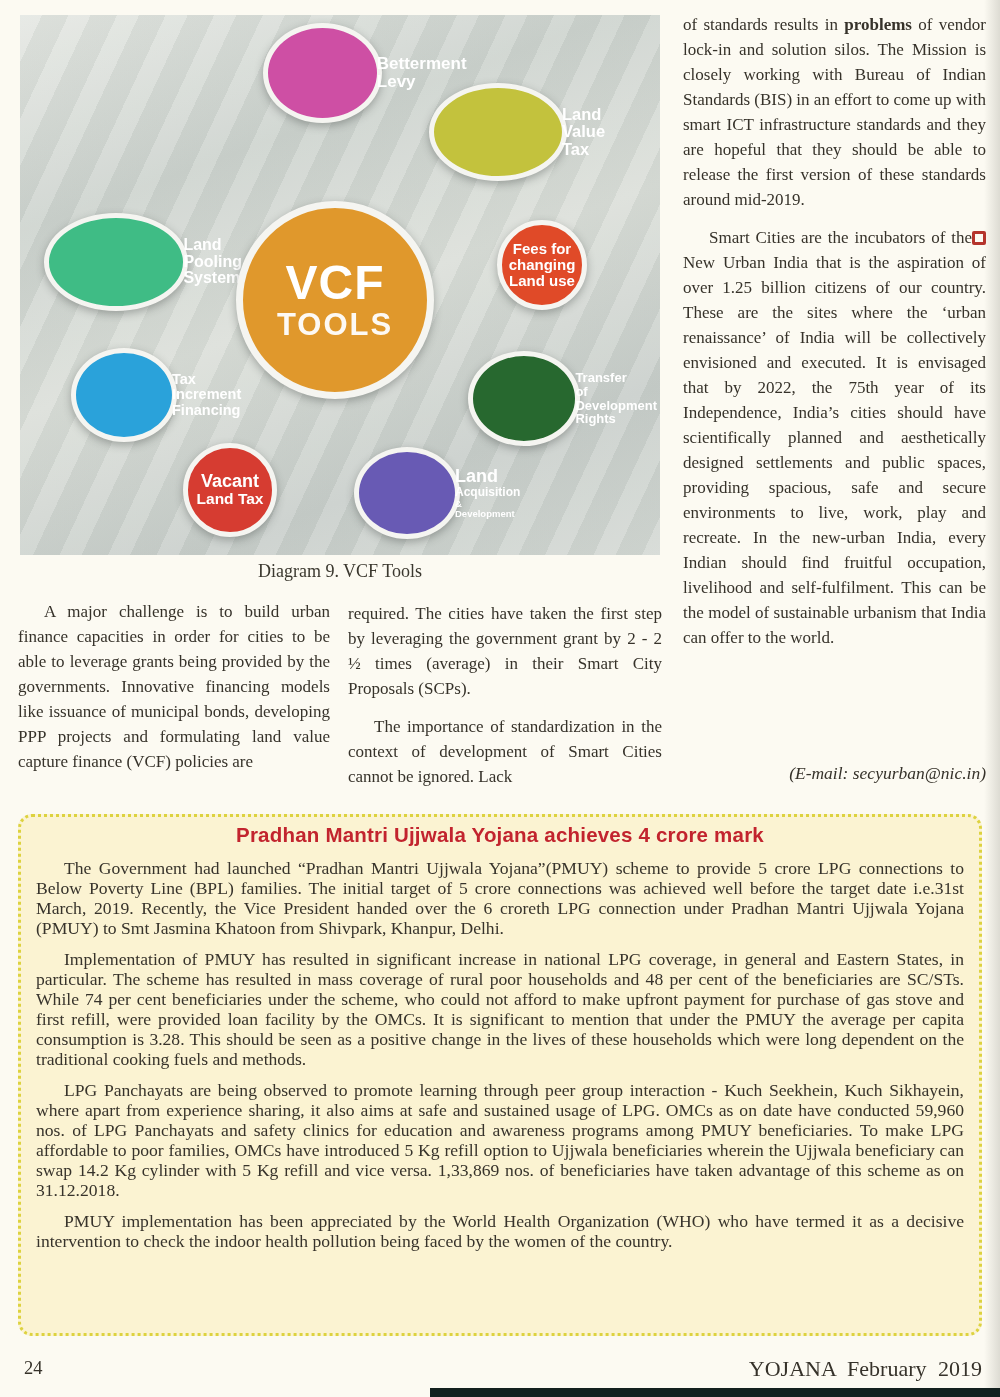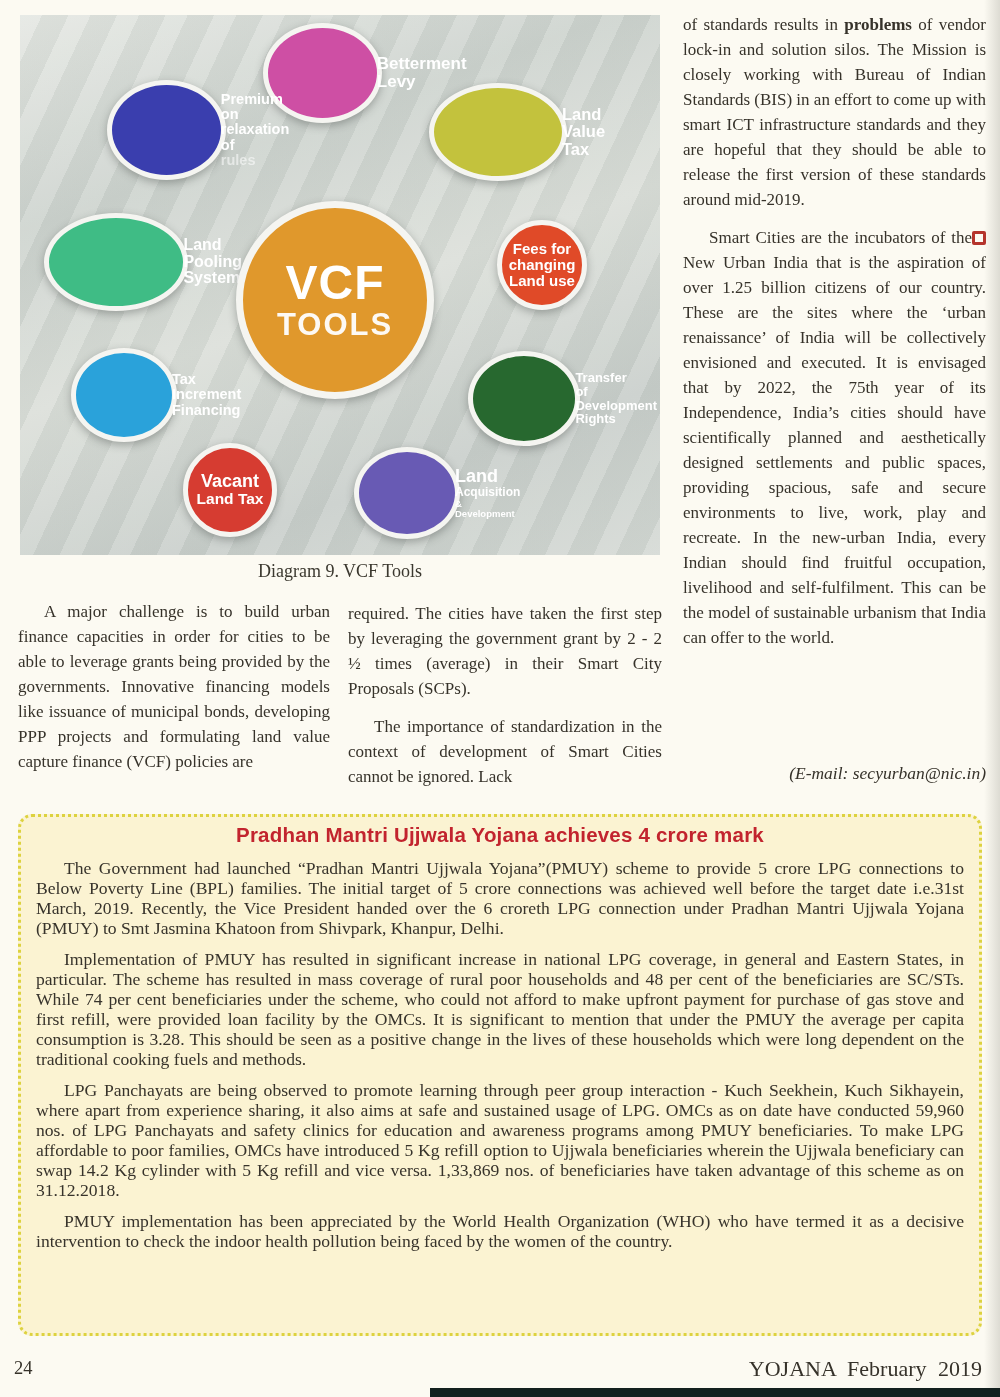--- a/index.html
+++ b/index.html
@@ -93,37 +93,32 @@
     text-align:center; font-family:"Liberation Sans", sans-serif;
     font-weight:bold; font-size:20.5px; color:#c2242e; letter-spacing:.2px;
     margin-top:1px;
   }
   .pmuy-box p.body {
     font-size:17.6px; line-height:20px; text-align:justify;
     text-indent:28px; margin-top:11px; color:#37332b;
   }
 
   
-  .footer-left  { position:absolute; left:14px;  top:1358px; font-size:18.5px; }
+  .footer-left  { position:absolute; left:24px;  top:1358px; font-size:18.5px; }
   .footer-right { position:absolute; right:18px; top:1356px; font-size:22px; word-spacing:6px; }
 </style>
 </head>
 <body>
 
 <div class="page">
 
   <div class="figure">
     <div class="circle c-betterment" style="background: rgb(206, 79, 164);">
       <span class="cl">Betterment</span>
       <span class="cl">Levy</span>
-    </div>
-    <div class="circle c-premium" style="background: rgb(58, 62, 174);">
-      <span class="cl">Premium on</span>
-      <span class="cl">relaxation of</span>
-      <span class="cl dim">rules</span>
     </div>
     <div class="circle c-landvalue" style="background: rgb(195, 194, 61);">
       <span class="cl">Land</span>
       <span class="cl">Value Tax</span>
     </div>
     <div class="circle c-landpool" style="background: rgb(63, 188, 133);">
       <span class="cl">Land</span>
       <span class="cl">Pooling</span>
       <span class="cl">System</span>
     </div>

